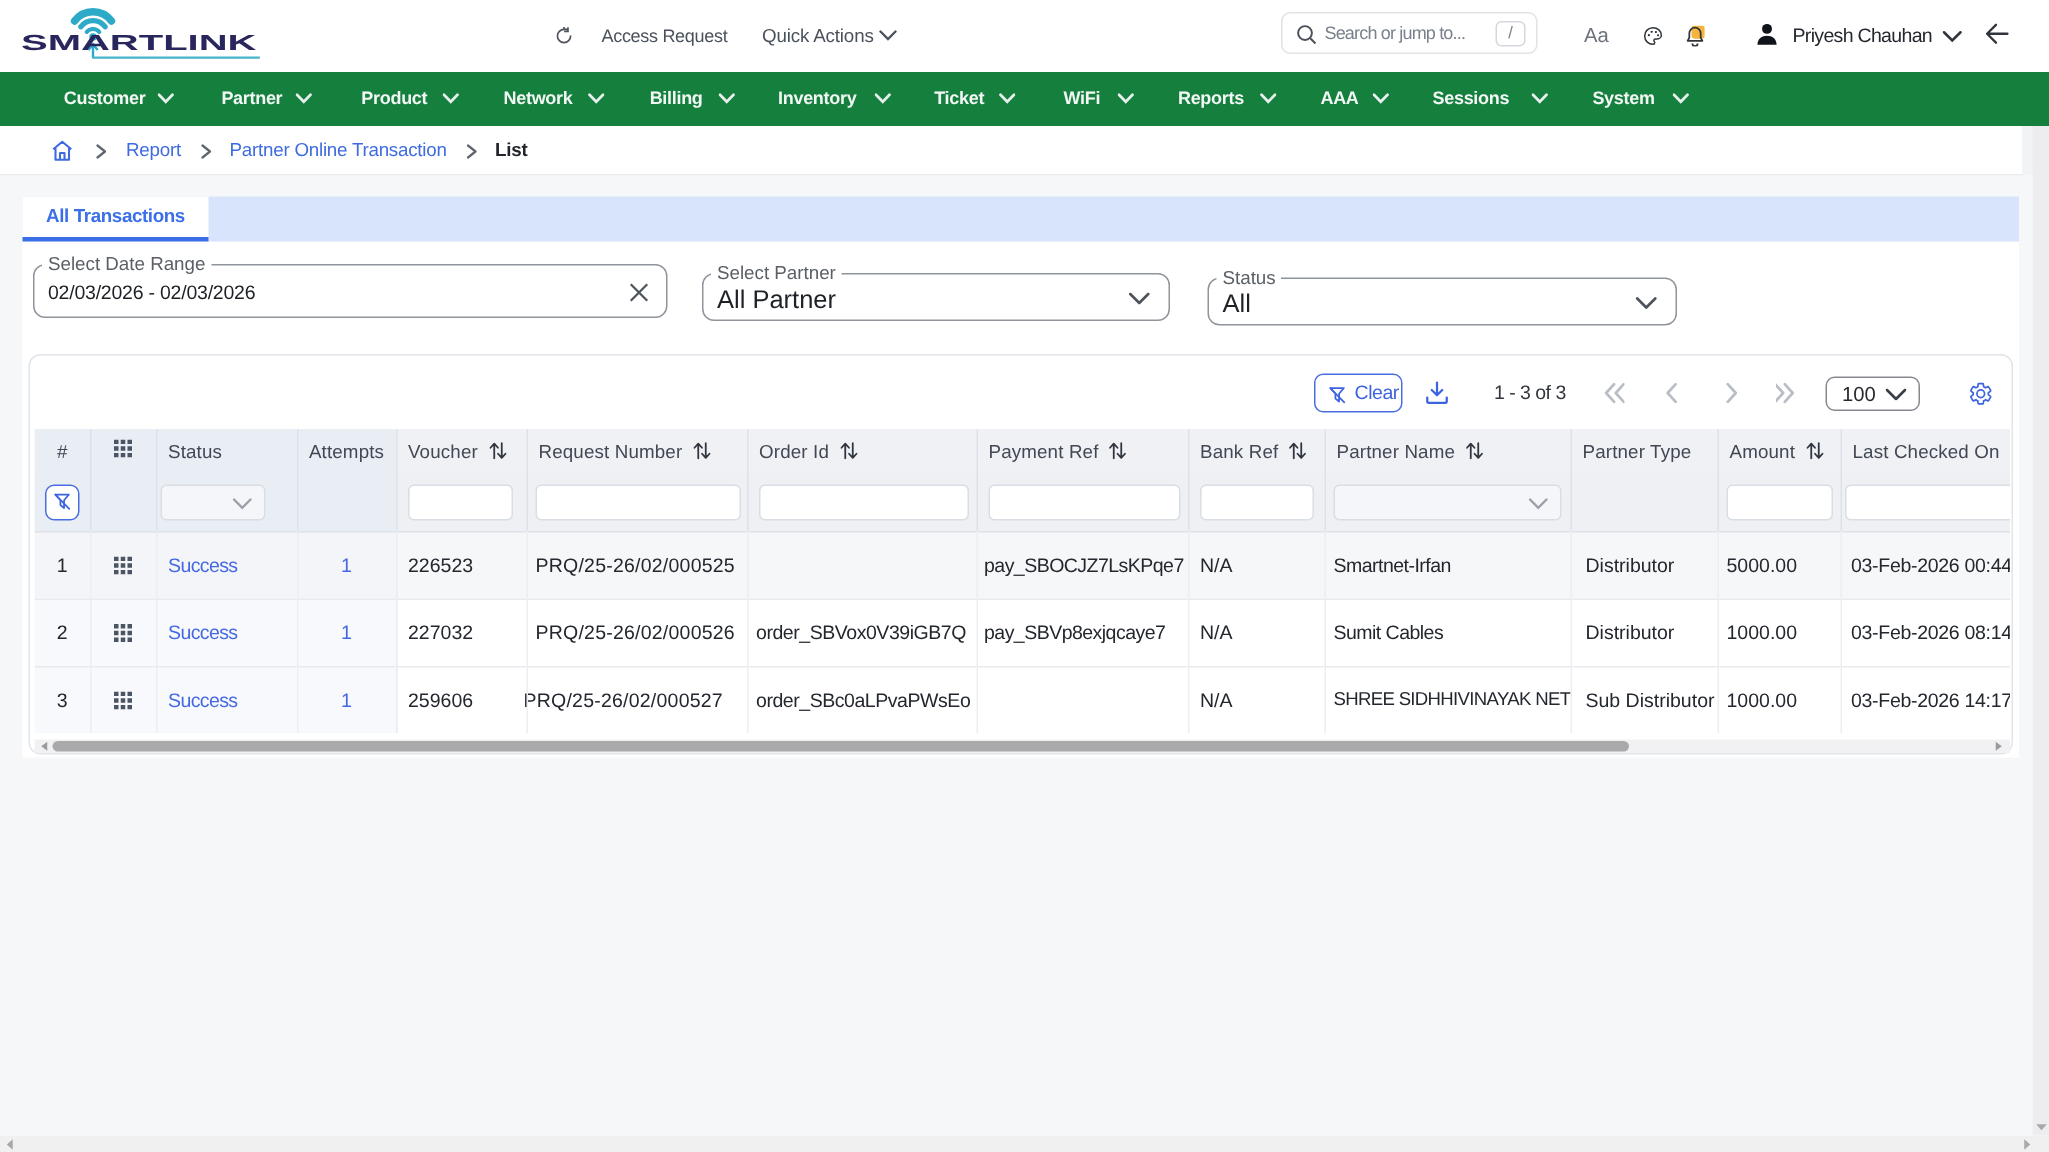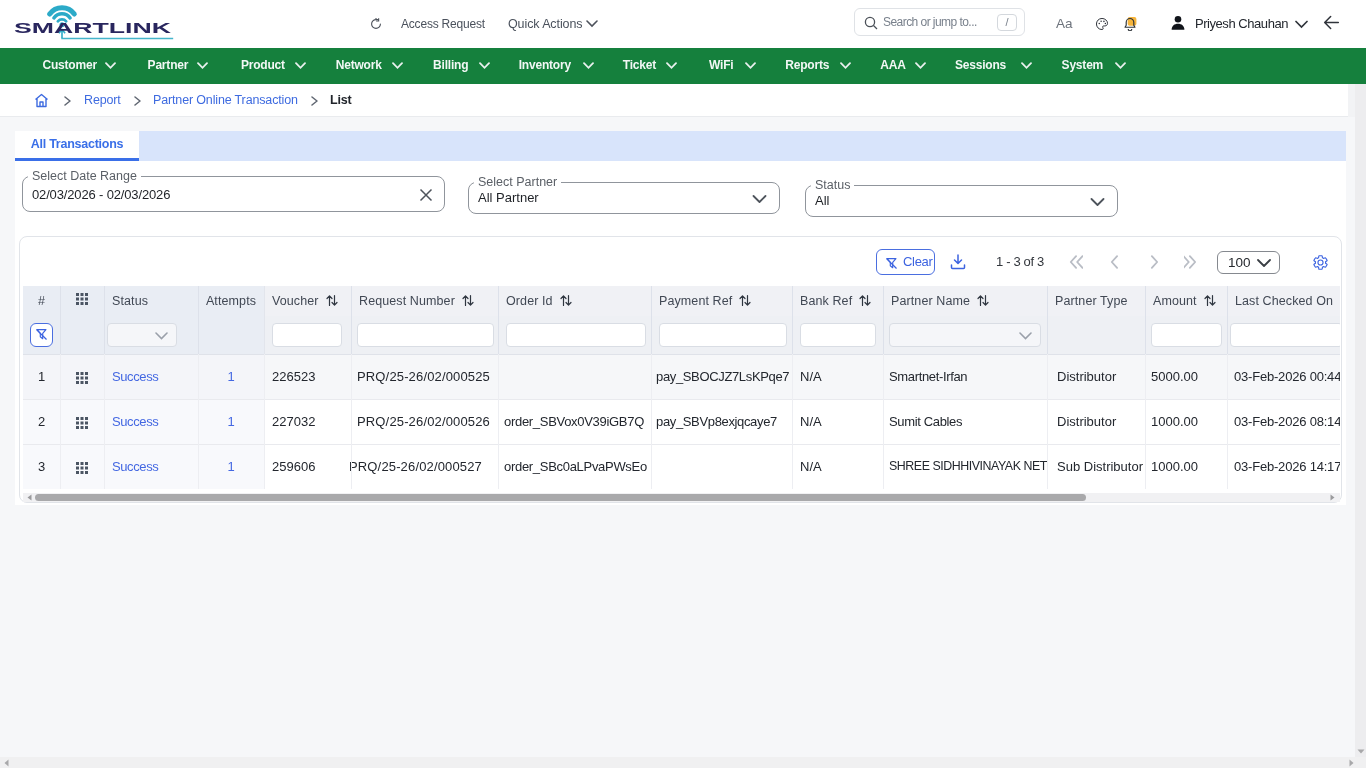--- a/index.html
+++ b/index.html
@@ -19,21 +19,21 @@
 .crumbtxt { position:absolute; top:0; height:32px; line-height:32px; font-size:12.5px; letter-spacing:-0.15px; color:#3e6be0; }
 .crumbdark { color:#21252b; font-weight:700; }
 
 #main { position:absolute; left:0; top:117px; width:1355px; height:640px; background:#f6f7f9; }
 #whitepanel { position:absolute; left:15px; top:161px; width:1331px; height:344px; background:#fff; }
 #tabstrip { position:absolute; left:15px; top:131px; width:1331px; height:30px; background:#d8e4fb; }
 #activetab { position:absolute; left:0; top:0; width:124px; height:30px; background:#ffffff; border-bottom:3px solid #3a6fe8; font-size:12.5px; letter-spacing:-0.25px; font-weight:700; color:#3a6fe8; text-align:center; line-height:27px; }
 
 .matbox { position:absolute; border:1px solid #90959c; border-radius:8px; background:#fff; }
 .matlabel { position:absolute; top:-8px; left:5px; background:#fff; padding:0 4px; font-size:12.5px; color:#5a5f66; white-space:nowrap; }
-.matval { position:absolute; left:9px; font-size:13px; color:#1e2126; white-space:nowrap; }
+.matval { position:absolute; left:9px; font-size:17px; color:#1e2126; white-space:nowrap; }
 
 #card { position:absolute; left:19px; top:236px; width:1323px; height:267px; background:#fff; border:1px solid #e1e4e9; border-radius:8px; }
 #clearbtn { position:absolute; left:856px; top:12px; width:59px; height:26px; border:1px solid #4a6ee0; border-radius:6px; color:#3c63e0; font-size:13px; letter-spacing:-0.3px; font-weight:400; line-height:24px; text-align:left; padding-left:26px; }
 #pagetxt { position:absolute; left:976px; top:12px; height:26px; line-height:26px; font-size:13px; letter-spacing:-0.35px; color:#33373d; white-space:nowrap; }
 #pgsize { position:absolute; left:1197px; top:14px; width:63px; height:23px; border:1px solid #85898f; border-radius:6px; }
 #pgsize span { position:absolute; left:10px; top:3px; font-size:13.5px; color:#26292e; }
 
 #tablewrap { position:absolute; left:3px; top:49px; width:1317px; height:203px; overflow:hidden; }
 .cell { position:absolute; overflow:hidden; white-space:nowrap; }
 .hdrtxt { font-size:12.5px; letter-spacing:0.1px; font-weight:400; color:#414854; }

